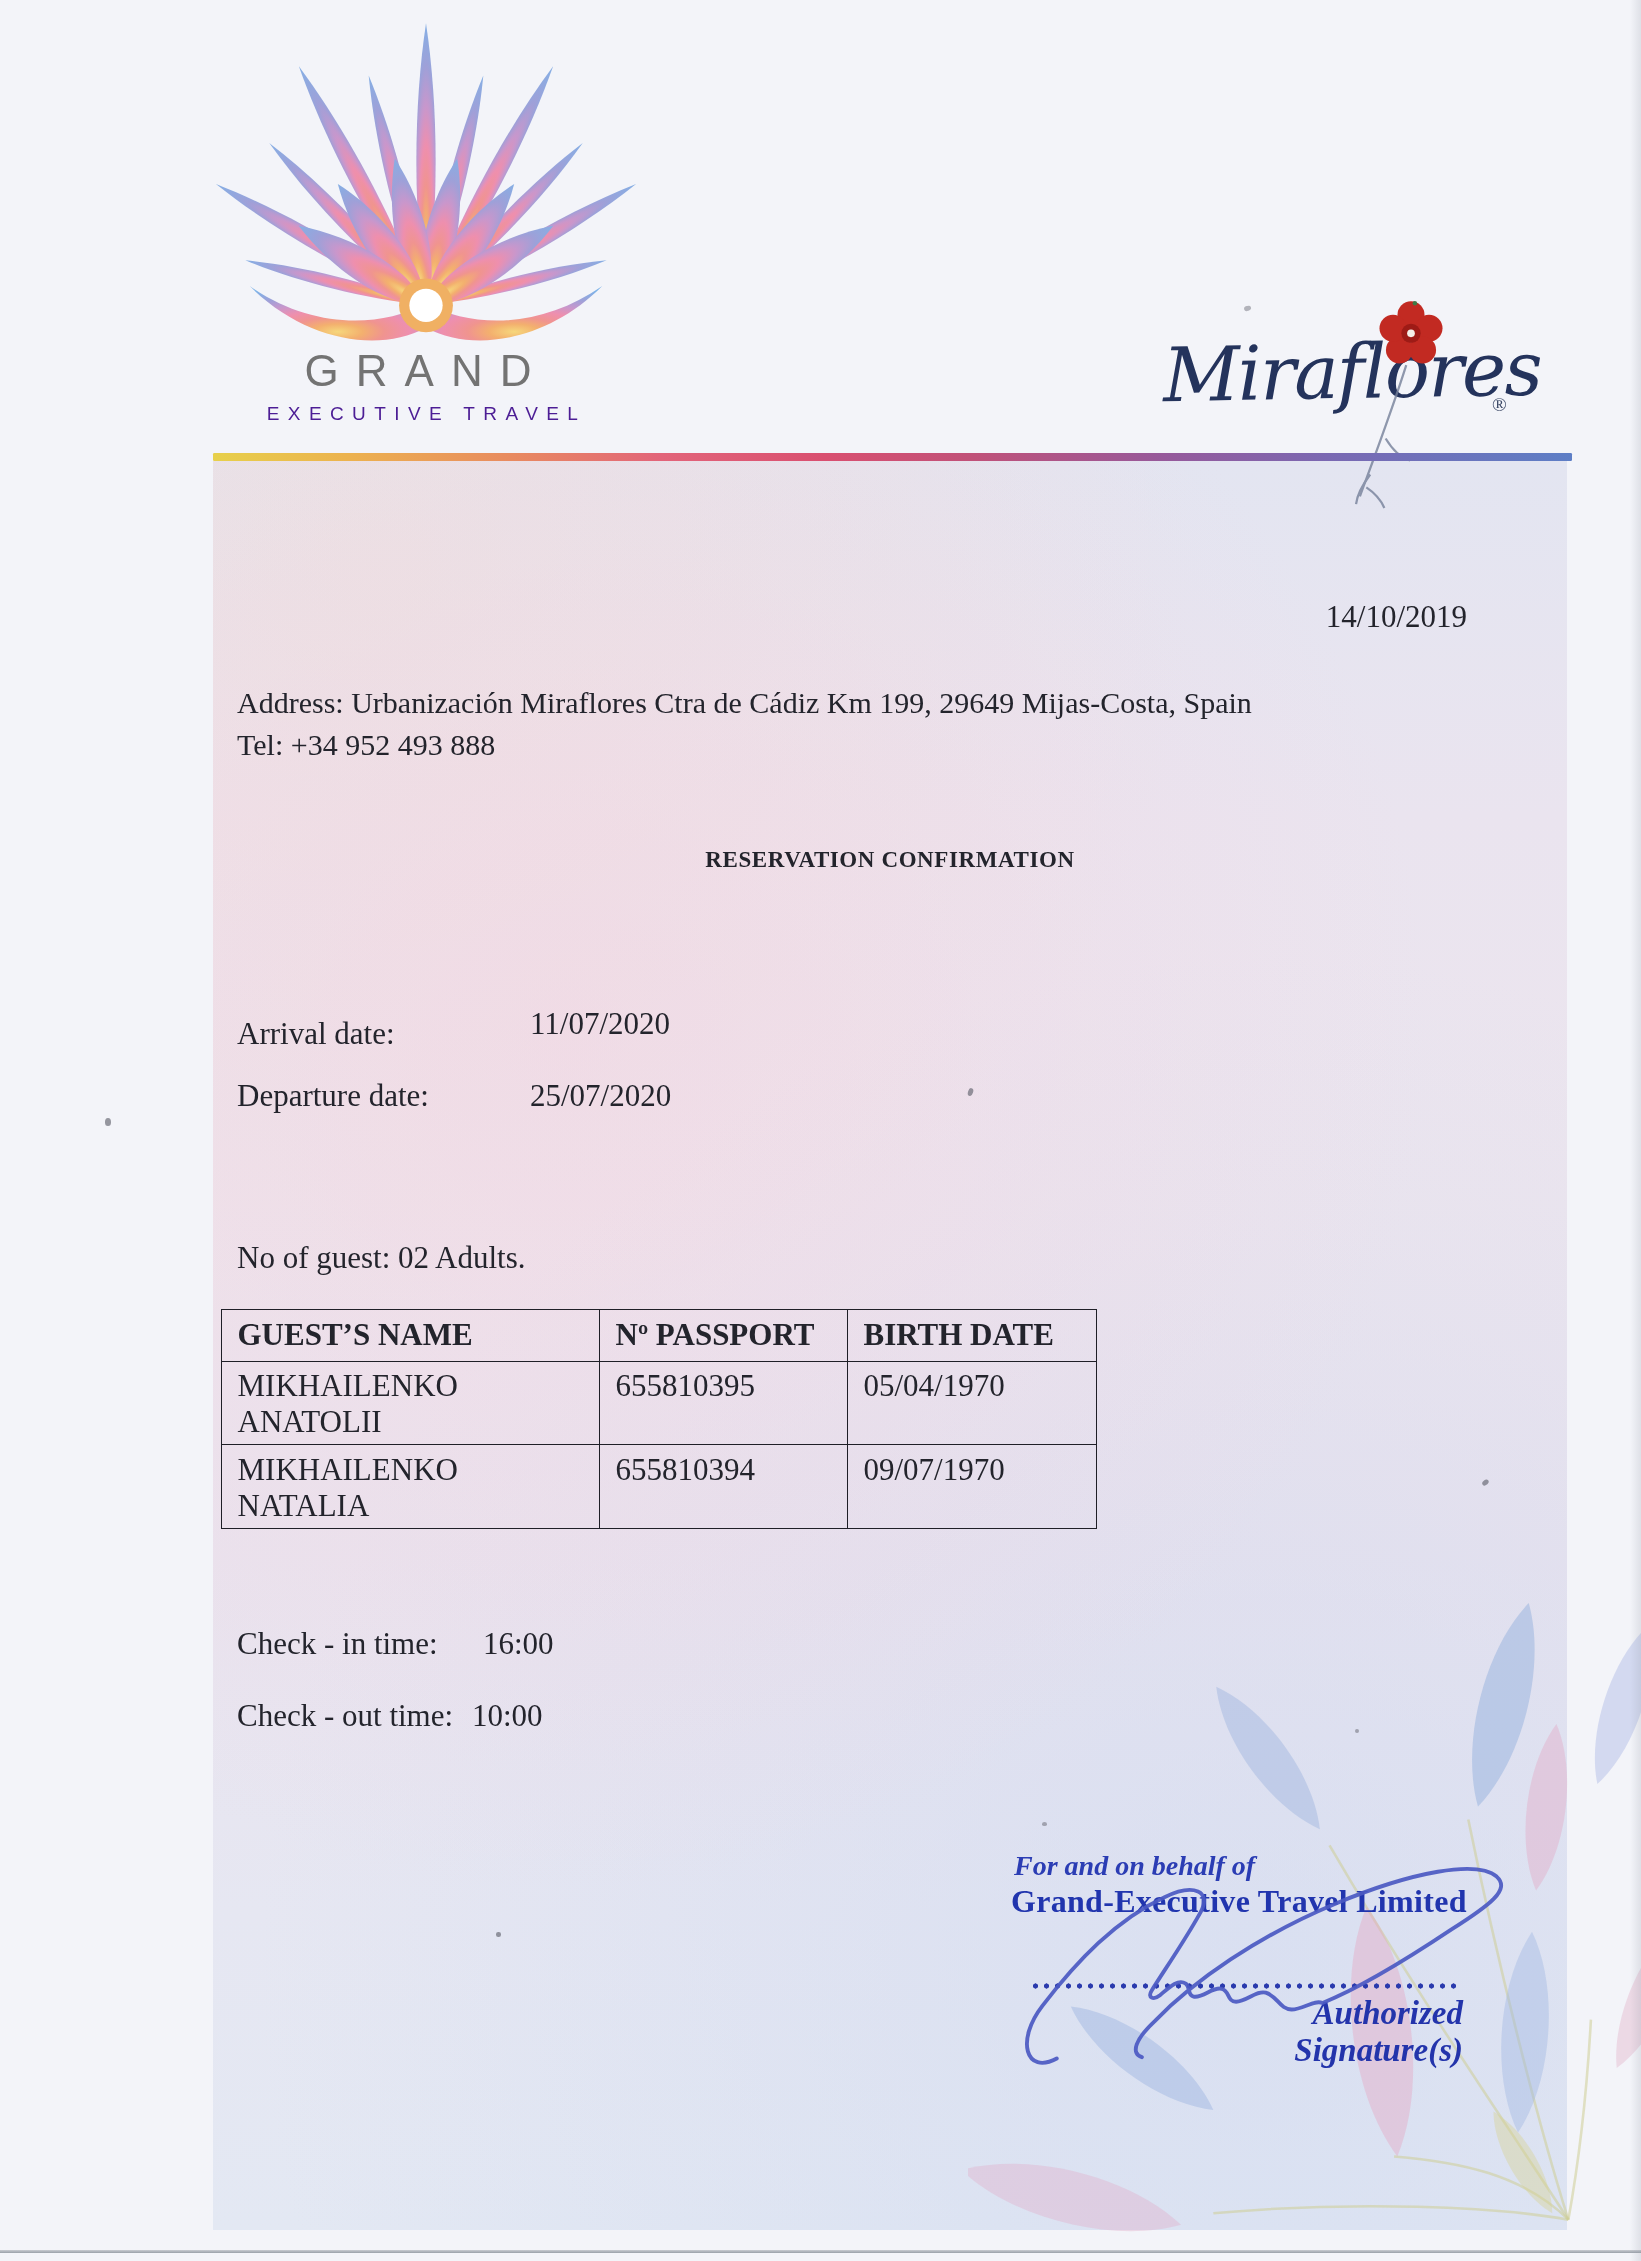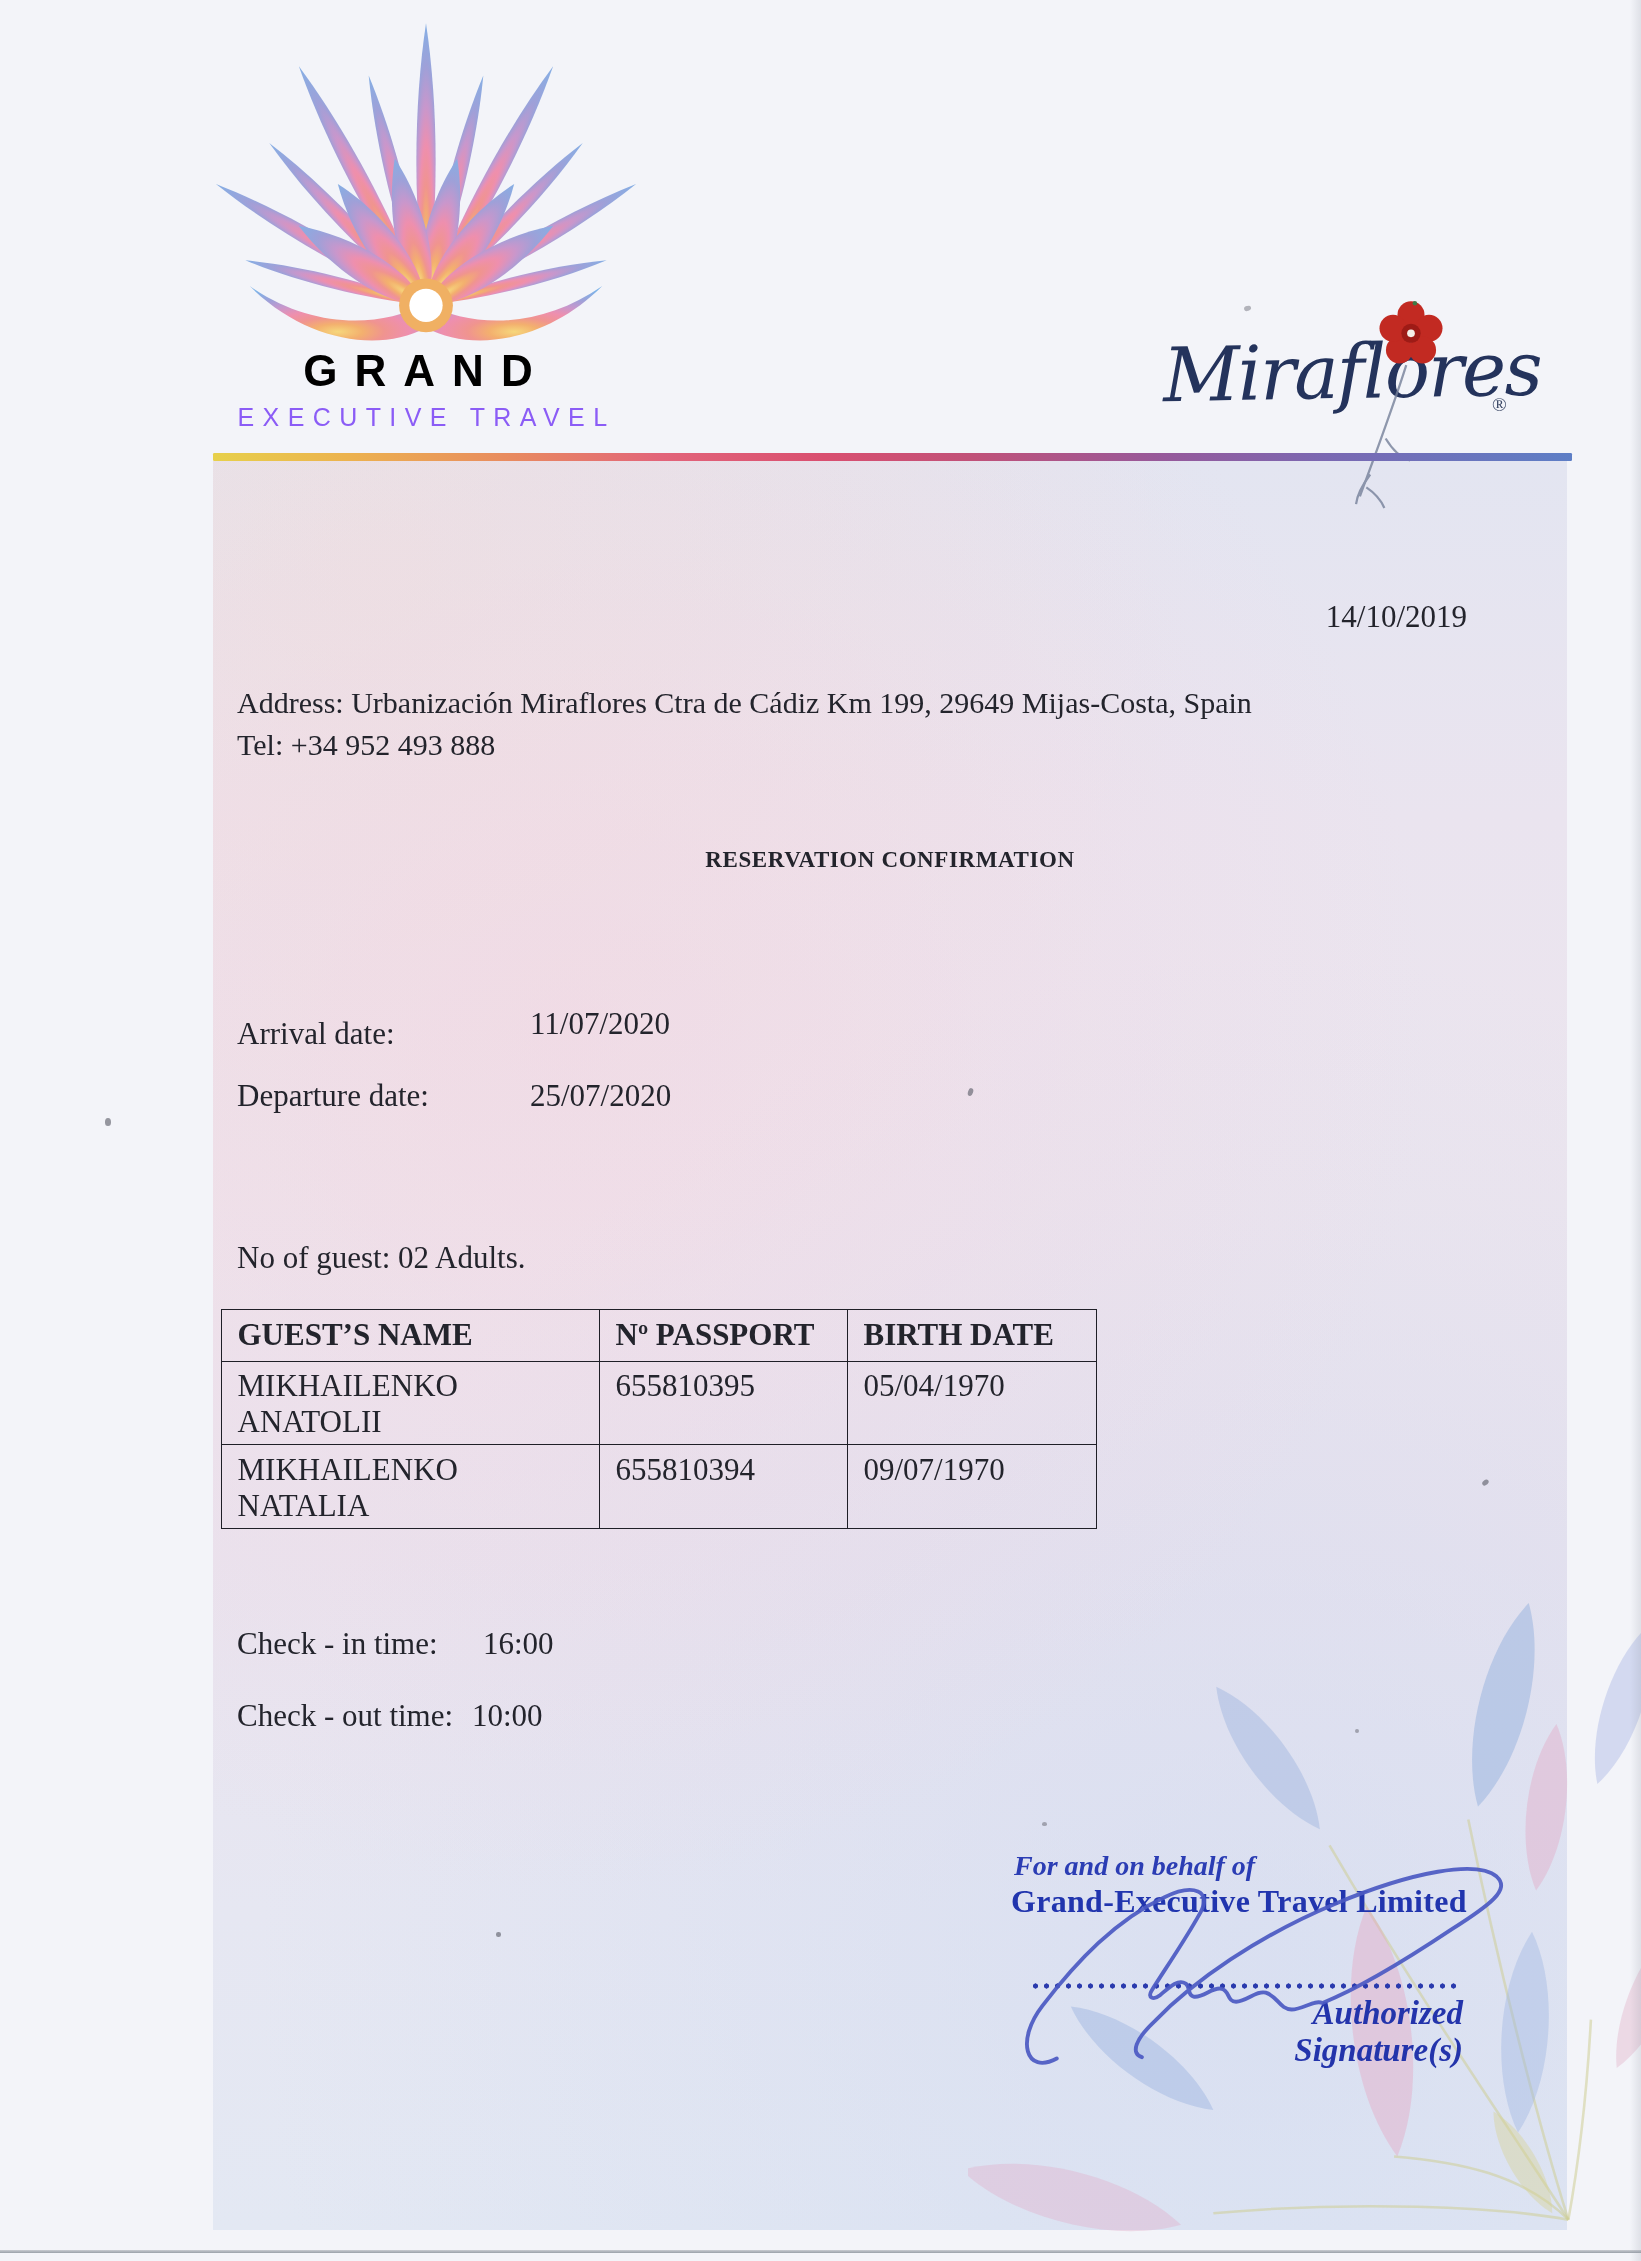--- a/index.html
+++ b/index.html
@@ -8,26 +8,26 @@
     background:#f3f4f9;
     font-family:"Liberation Serif",serif;
     color:#23242c;
   }
   .abs{position:absolute;}
   
   .lotus-box{left:213px;top:3.9px;width:426px;height:359px;}
   .grand-word{
     left:194px;top:346px;width:465px;text-align:center;
     font-family:"Liberation Sans",sans-serif;
-    font-size:44px;font-weight:700;letter-spacing:17px;color:#000000;
+    font-size:44px;font-weight:400;letter-spacing:17px;color:#737373;
   }
   .grand-sub{
     left:194px;top:403px;width:465px;text-align:center;
     font-family:"Liberation Sans",sans-serif;
-    font-size:25px;font-weight:500;letter-spacing:8.4px;color:#8b5cf6;
+    font-size:19px;font-weight:500;letter-spacing:8.4px;color:#4c1d95;
   }
   .mira-word{
     left:1163px;top:328px;width:361px;
     font-family:"DejaVu Serif","Liberation Serif",serif;
     font-style:italic;font-size:75px;color:#24335c;letter-spacing:-1.9px;
     transform:rotate(-1deg);
   }
   .mira-reg{
     left:1492px;top:394px;font-size:19.4px;color:#3a4766;font-style:normal;
     font-family:"Liberation Serif",serif;

